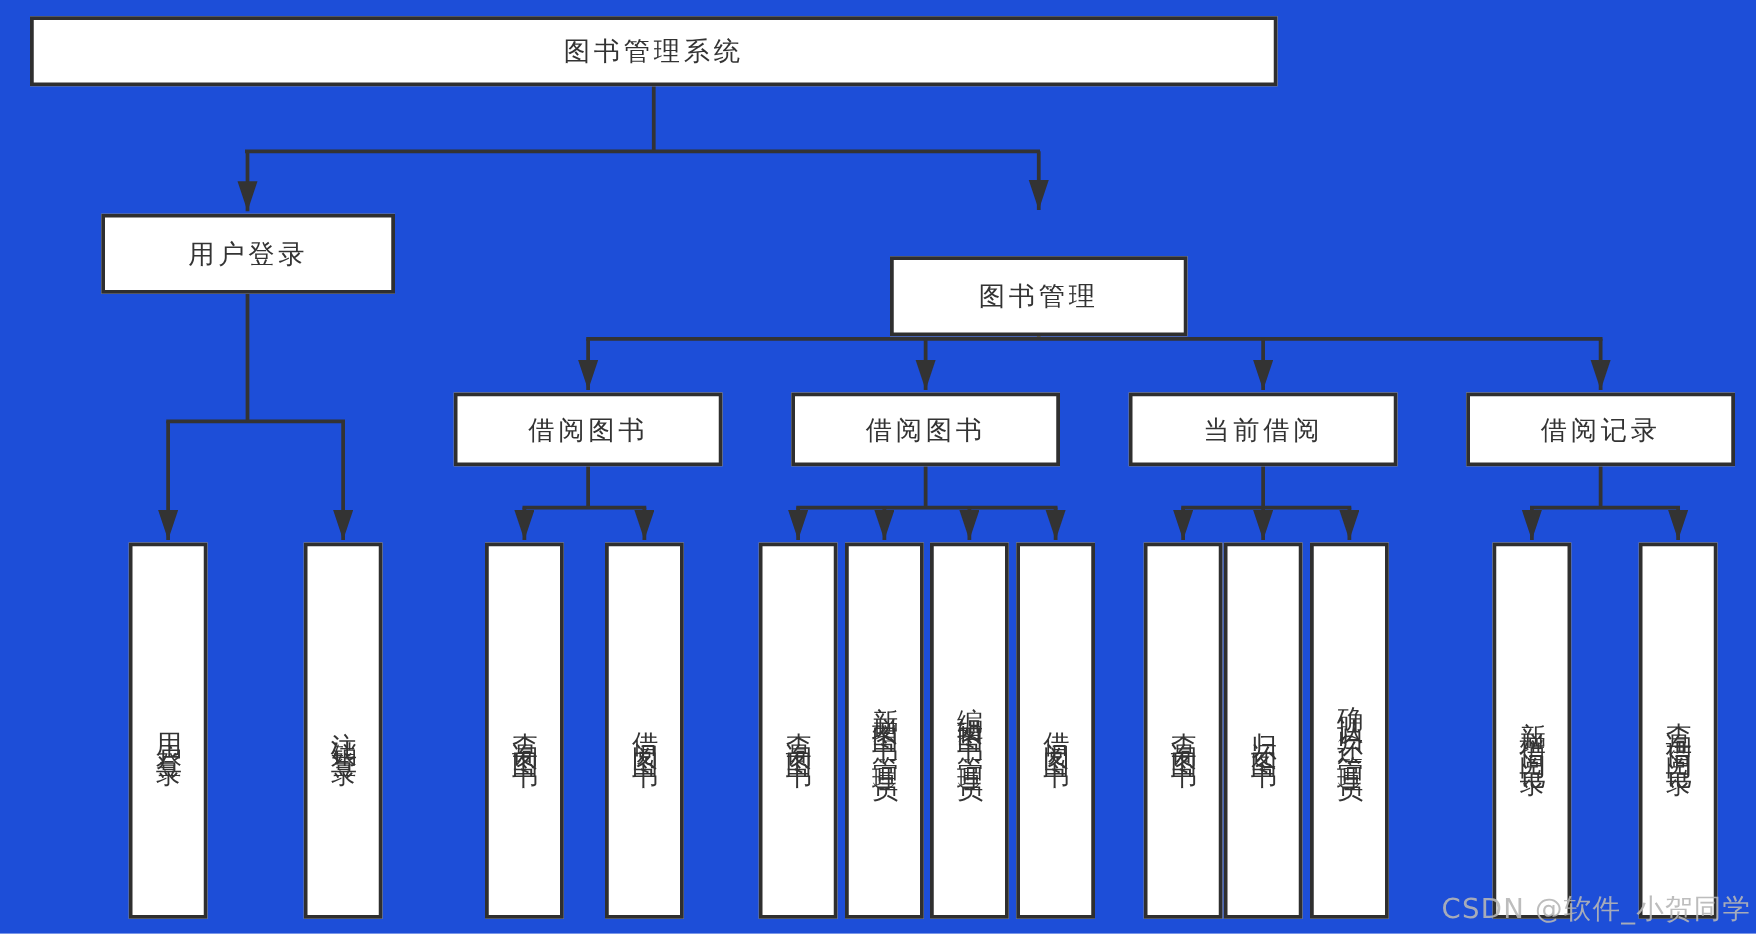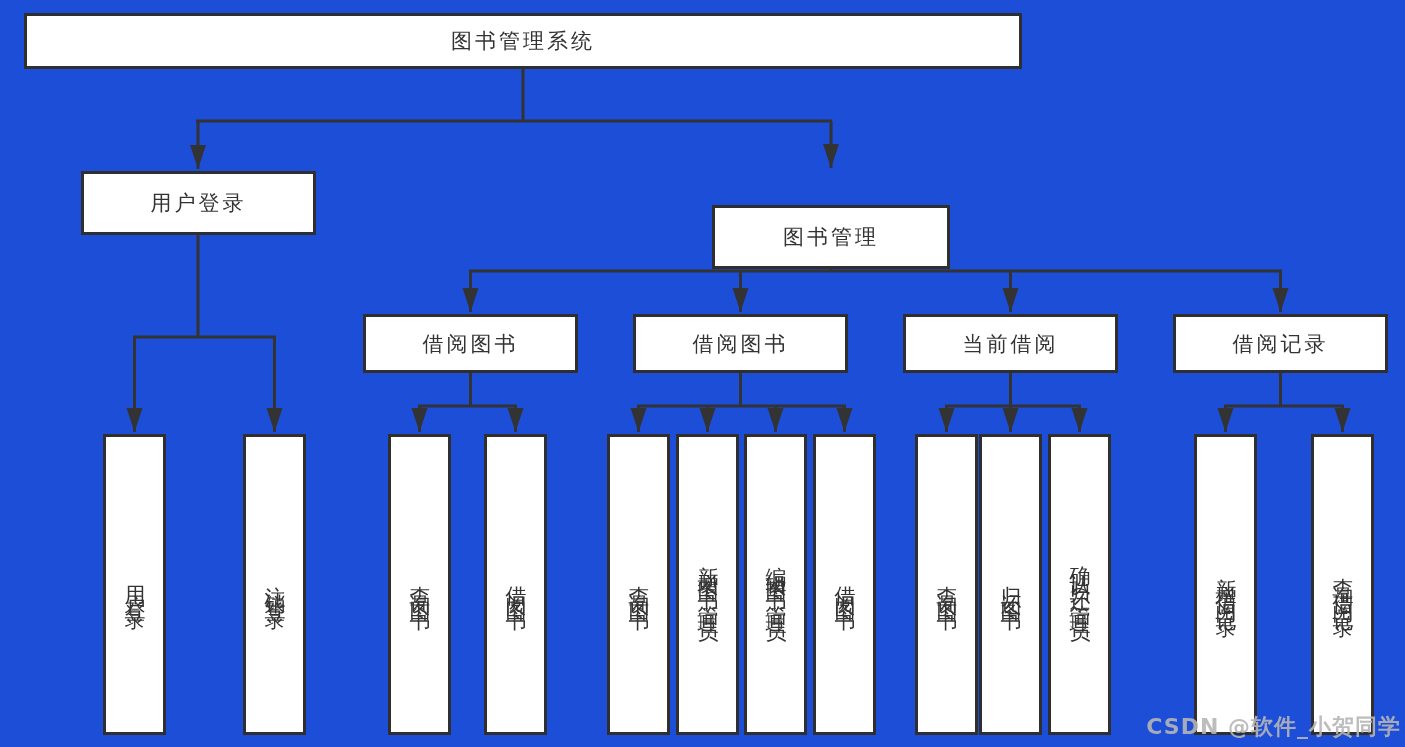--- a/index.html
+++ b/index.html
@@ -33,21 +33,20 @@
   
   .l1 {left:103px;} .l2 {left:243px;}
   .l3 {left:388px;} .l4 {left:484px;}
   .l5 {left:607px;} .l6 {left:676px;} .l7 {left:744px;} .l8 {left:813px;}
   .l9 {left:915px;} .l10{left:979px;} .l11{left:1048px;}
   .l12{left:1194px;} .l13{left:1311px;}
   .watermark{
     position:absolute;right:4px;bottom:5px;z-index:5;
     font-size:22px;letter-spacing:1px;color:rgba(182,182,182,0.9);
     white-space:nowrap;
-    font-weight:bold;
   }
 </style>
 </head>
 <body>
 
 <div class="stage">
 
   <svg class="wires" width="1405" height="747" viewBox="0 0 1405 747" xmlns="http://www.w3.org/2000/svg">
     <defs>
       <marker id="arw" markerUnits="userSpaceOnUse" markerWidth="26" markerHeight="18" refX="24" refY="8" orient="auto">

